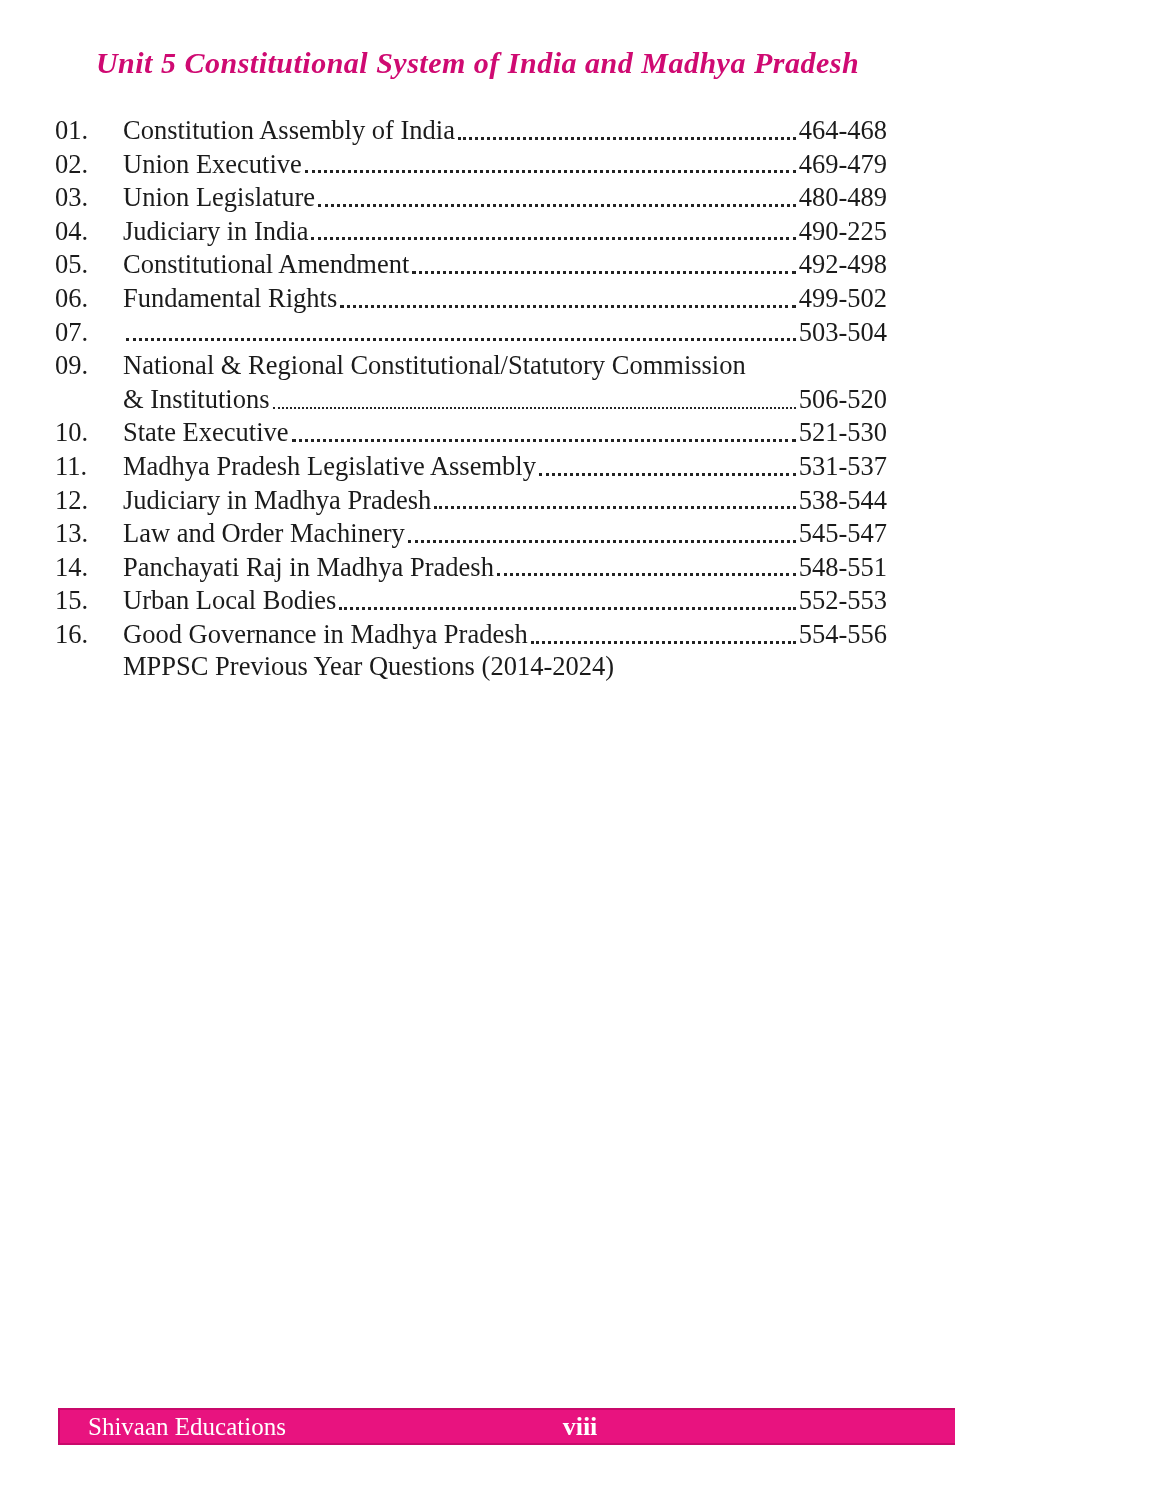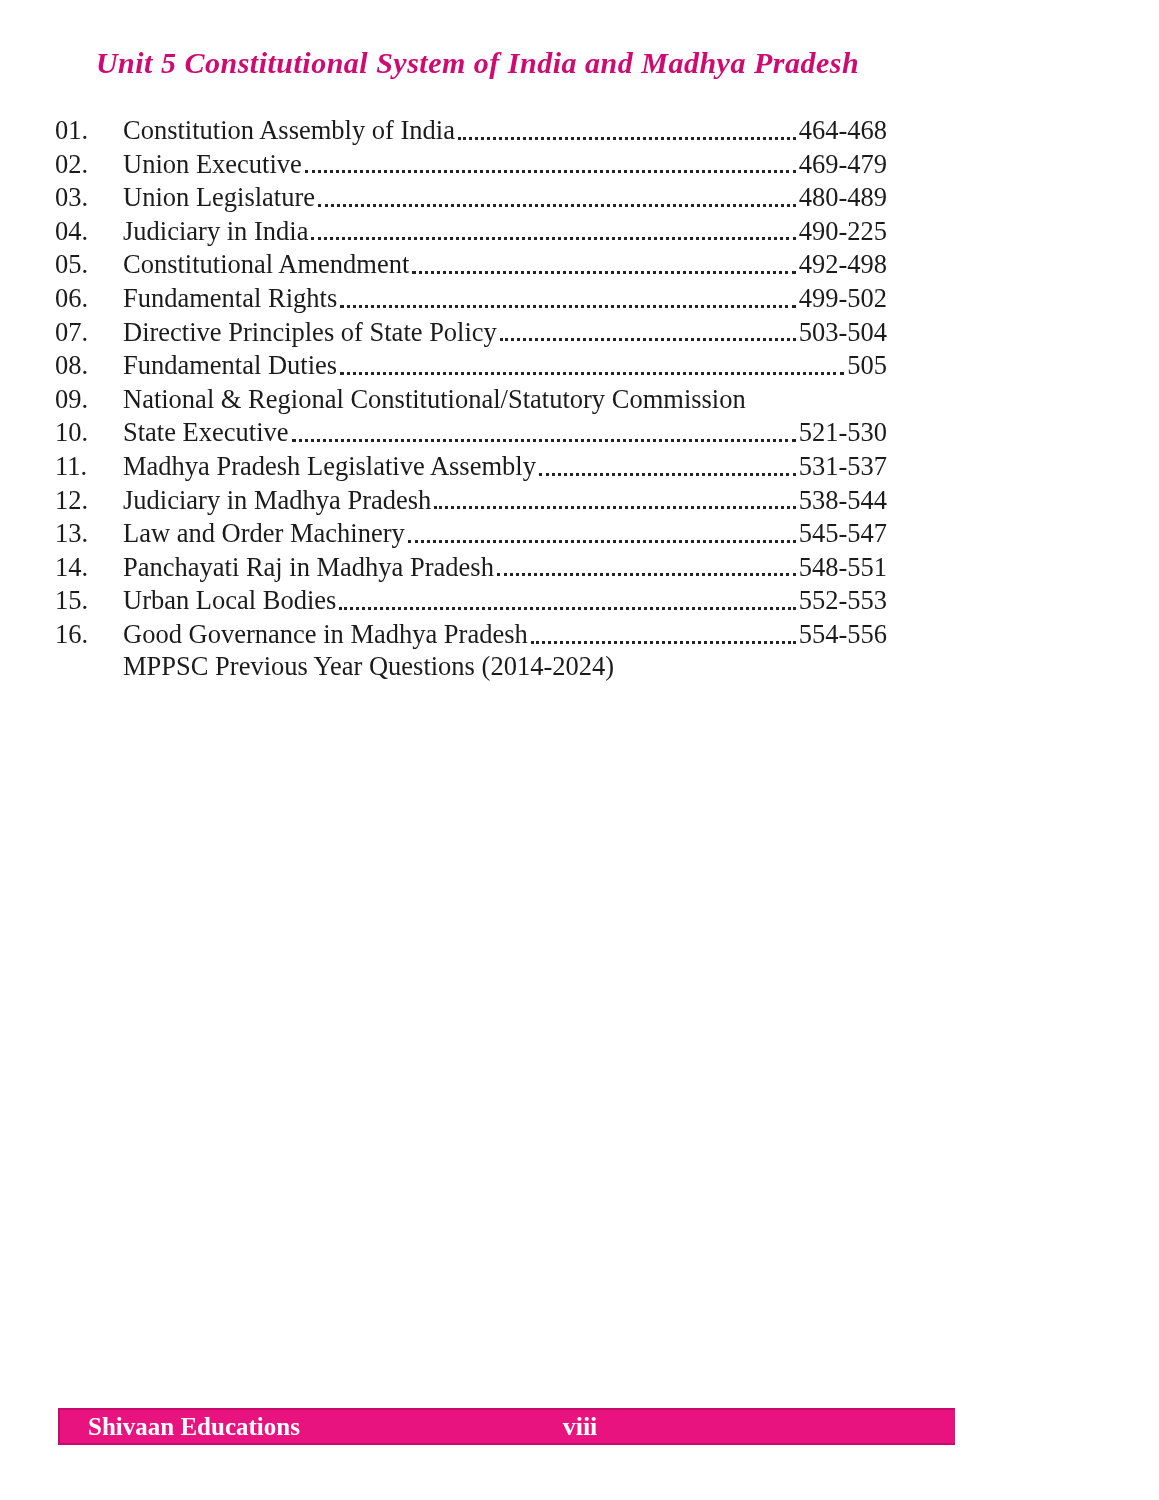--- a/index.html
+++ b/index.html
@@ -54,21 +54,21 @@
     height: 33px;
     background: var(--accent-color, #e8137f);
     border: 2px solid #c9096b;
     display: flex;
     align-items: center;
   }
   .publisher {
     position: relative;
     z-index: 2;
     color: #ffffff;
-    font-weight: bold;
+    font-weight: normal;
     font-size: 25px;
     margin-left: 28px;
   }
   .folio {
     position: absolute;
     left: 0; right: 4px;
     text-align: center;
     color: #ffffff;
     font-weight: bold;
     font-size: 26px;
@@ -114,34 +114,33 @@
     <span class="pages">492-498</span>
   </div>
       <div class="line">
     <span class="num">06.</span>
     <span class="title">Fundamental Rights</span>
     <span class="dots"></span>
     <span class="pages">499-502</span>
   </div>
       <div class="line">
     <span class="num">07.</span>
-    <span class="title">Directive Principles of State Policy</span>
     <span class="dots"></span>
     <span class="pages">503-504</span>
-  </div>
-      <div class="line">
-    <span class="num">08.</span>
-    <span class="title">Fundamental Duties</span>
-    <span class="dots"></span>
-    <span class="pages">505</span>
   </div>
       <div class="line">
     <span class="num">09.</span>
     <span class="title">National &amp; Regional Constitutional/Statutory Commission</span>
 
+  </div>
+      <div class="line">
+    <span class="num"></span>
+    <span class="title">&amp; Institutions</span>
+    <span class="dots fine"></span>
+    <span class="pages">506-520</span>
   </div>
       <div class="line">
     <span class="num">10.</span>
     <span class="title">State Executive</span>
     <span class="dots"></span>
     <span class="pages">521-530</span>
   </div>
       <div class="line">
     <span class="num">11.</span>
     <span class="title">Madhya Pradesh Legislative Assembly</span>

